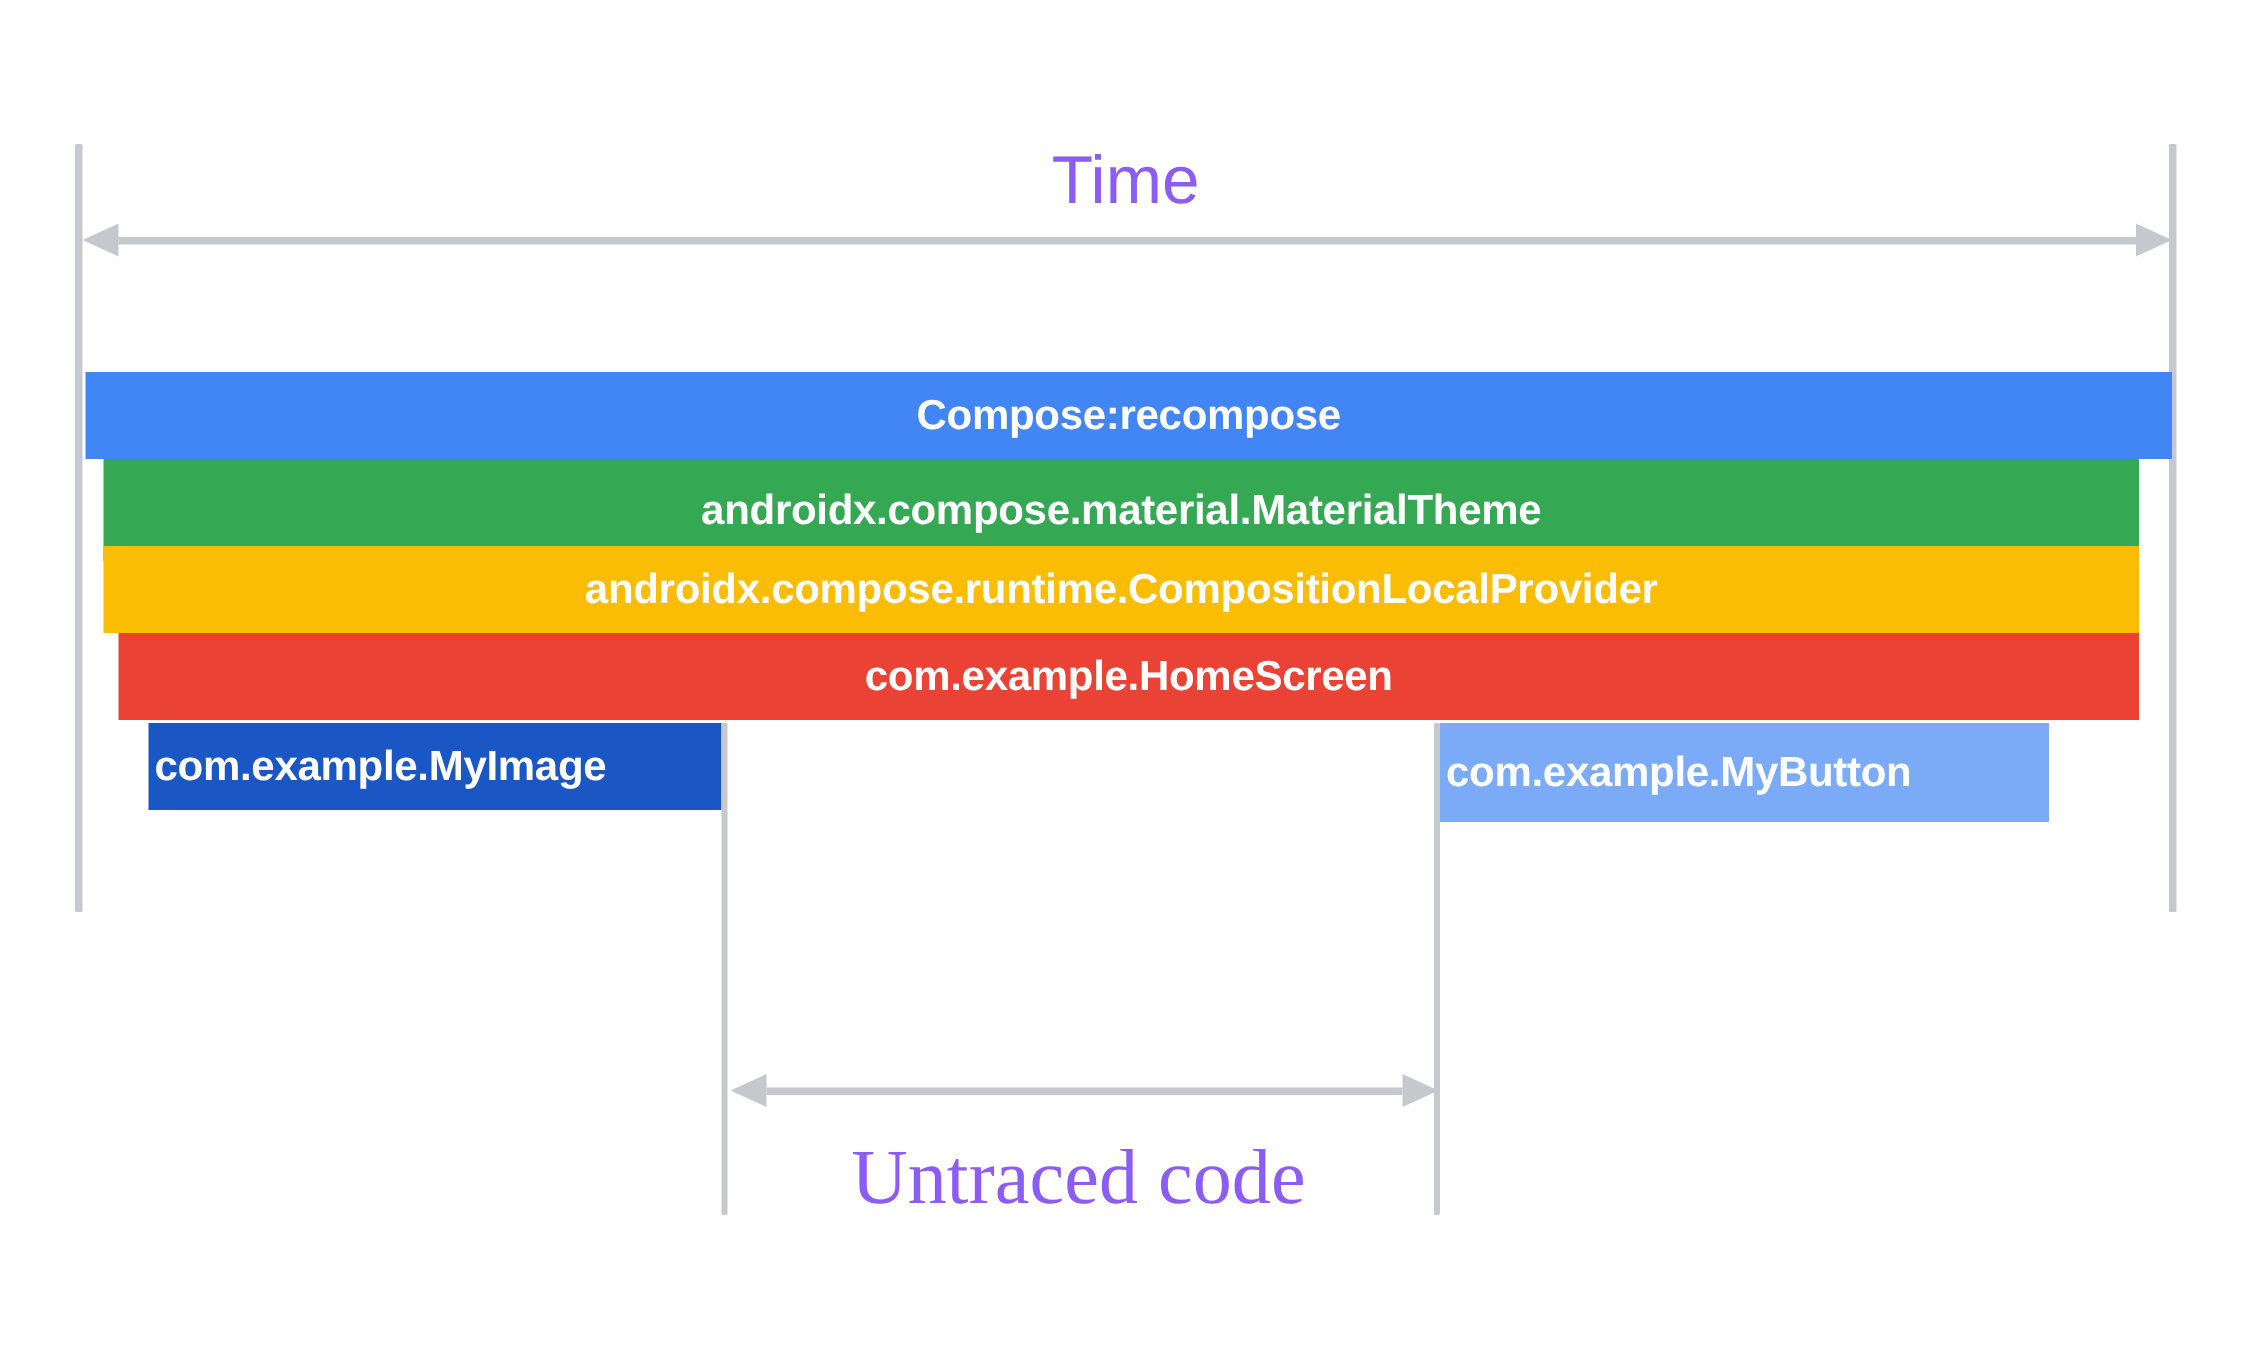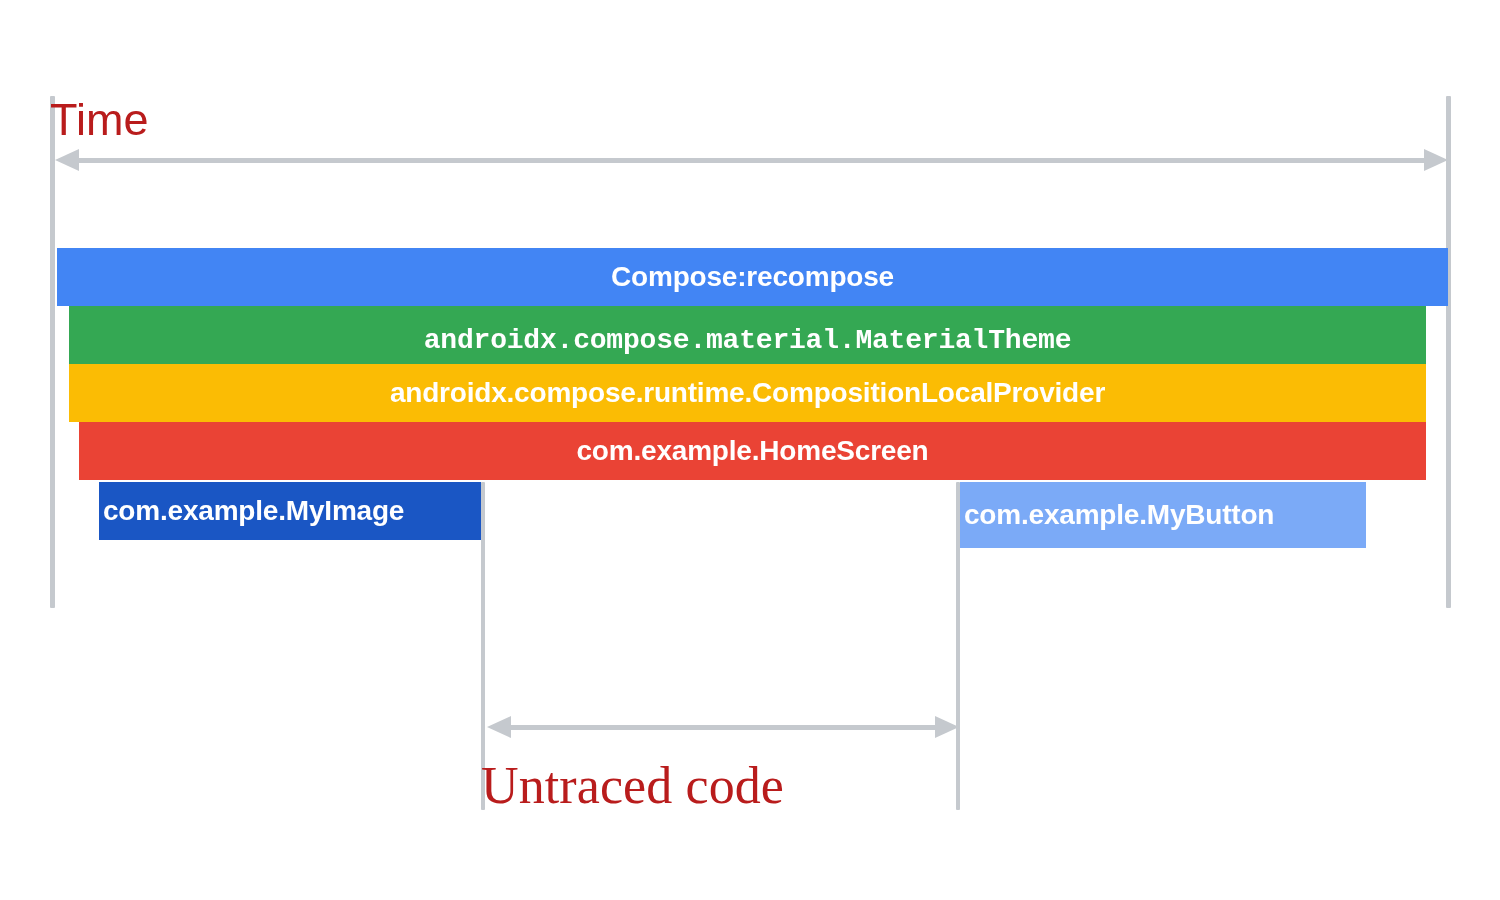--- a/index.html
+++ b/index.html
@@ -53,22 +53,23 @@
     height: 0;
     border-top: 11px solid transparent;
     border-bottom: 11px solid transparent;
   }
   .arrow-head.left  { border-right: 24px solid #c5c9ce; }
   .arrow-head.right { border-left: 24px solid #c5c9ce; }
 
   
   .caption {
     position: absolute;
-    color: #b91c1c;
+    color: #8b5cf6;
     font-weight: 400;
+    text-align: center;
     white-space: nowrap;
     letter-spacing: 0.1px;
   }
   #time-title     { font-size: 45px; }
   #untraced-title { font-size: 52px; font-family: Liberation Serif, serif; }
 
   
   .bar {
     position: absolute;
     display: flex;
@@ -101,21 +102,21 @@
   <div class="arrow-row" style="left:55px; top:149px; width:1393px;">
     <span class="arrow-head left"></span>
     <span class="arrow-shaft"></span>
     <span class="arrow-head right"></span>
   </div>
 
   <div class="bar center" style="left:57px; top:248px; width:1391px; height:58px; background:#4285f4;">
     <span class="bar-label">Compose:recompose</span>
   </div>
 
-  <div class="bar center" style="left:69px; top:306px; width:1357px; height:68px; background:#34a853;font-family:Liberation Mono, monospace;">
+  <div class="bar center" style="left:69px; top:306px; width:1357px; height:68px; background:#34a853;">
     <span class="bar-label">androidx.compose.material.MaterialTheme</span>
   </div>
 
   <div class="bar center" style="left:69px; top:364px; width:1357px; height:58px; background:#fbbc04;">
     <span class="bar-label">androidx.compose.runtime.CompositionLocalProvider</span>
   </div>
 
   <div class="bar center" style="left:79px; top:422px; width:1347px; height:58px; background:#ea4335;">
     <span class="bar-label">com.example.HomeScreen</span>
   </div>

